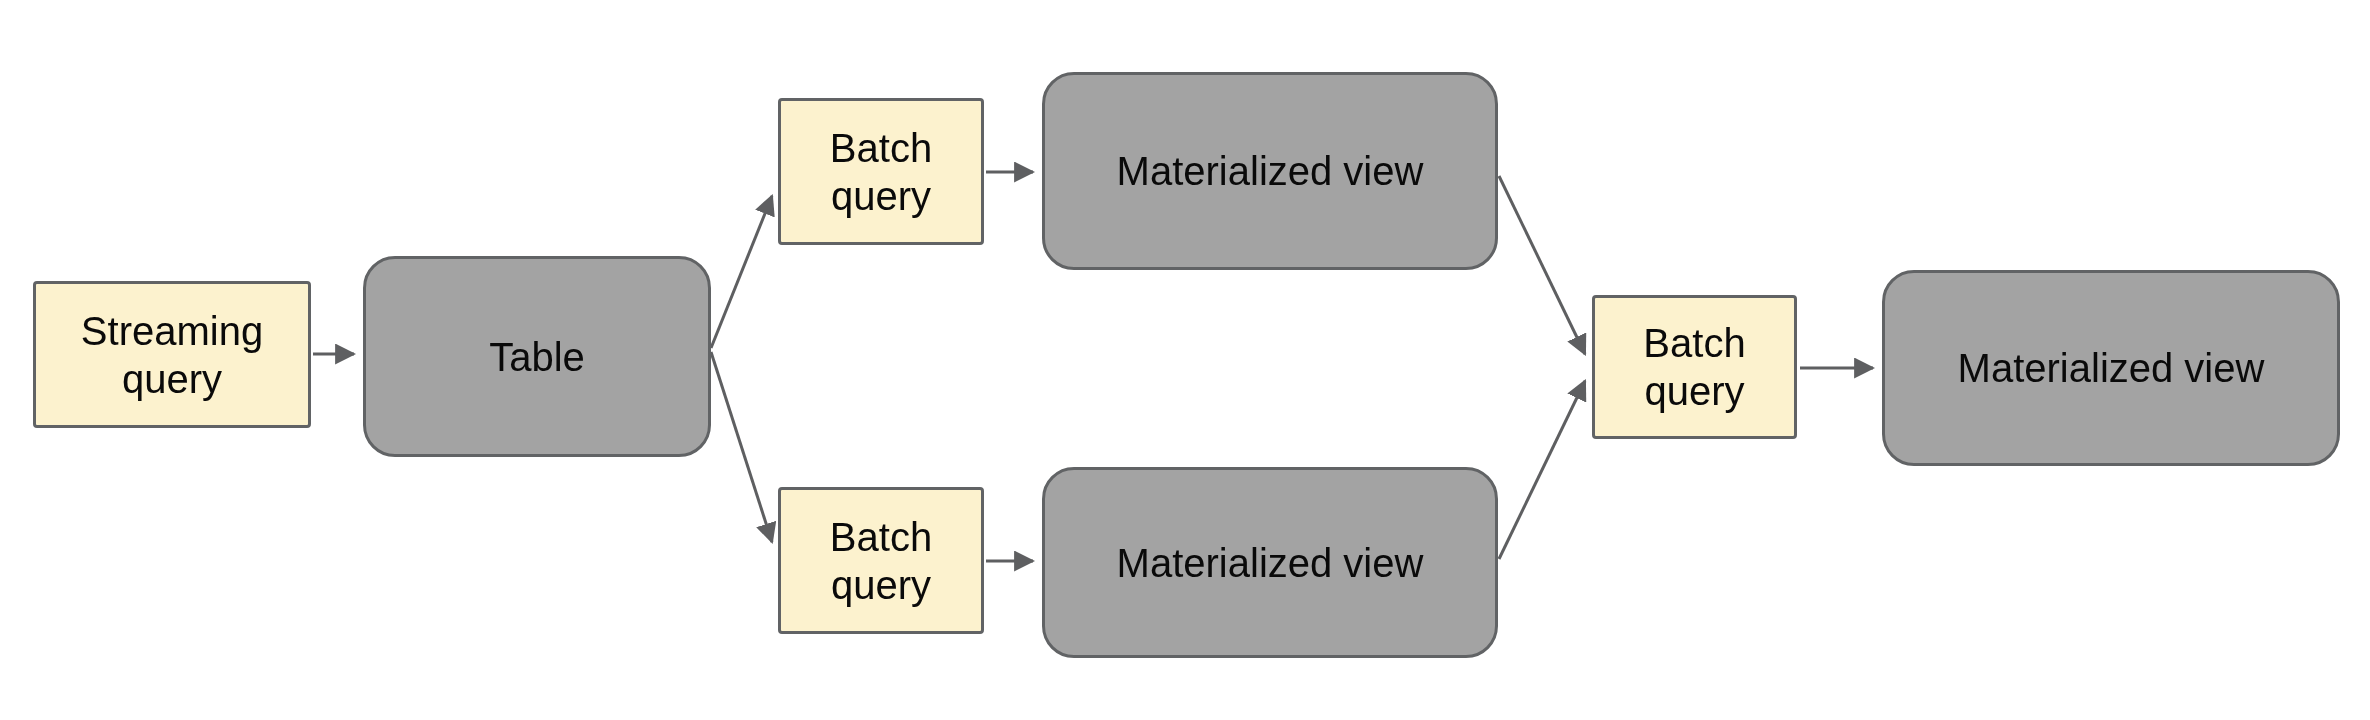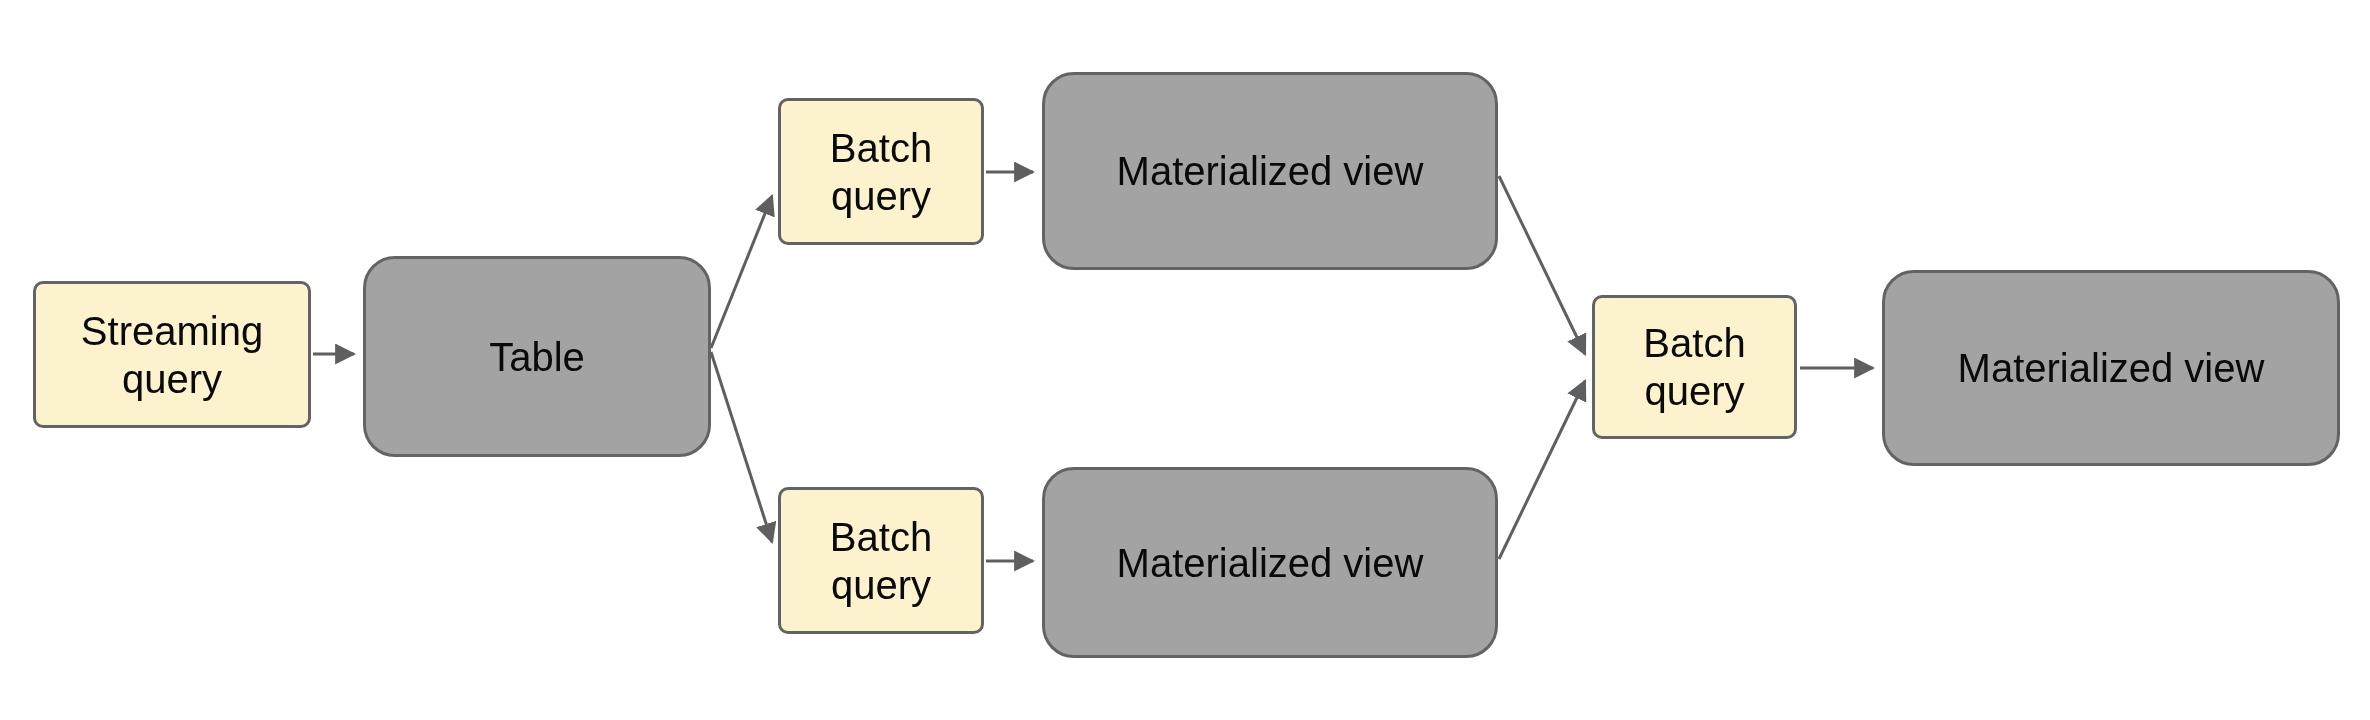--- a/index.html
+++ b/index.html
@@ -38,21 +38,21 @@
     font-size: 40px;
     line-height: 1.2;
     color: #0a0a0a;
     padding: 4px 8px;
   }
   .node .label {
     display: block;
   }
   .node.query {
     background: #fcf2ce;
-    border-radius: 10px;
+    border-radius: 4px;
   }
   .node.view {
     background: #a3a3a3;
     border-radius: 32px;
   }
 </style>
 </head>
 <body>
 
 <div class="canvas">

